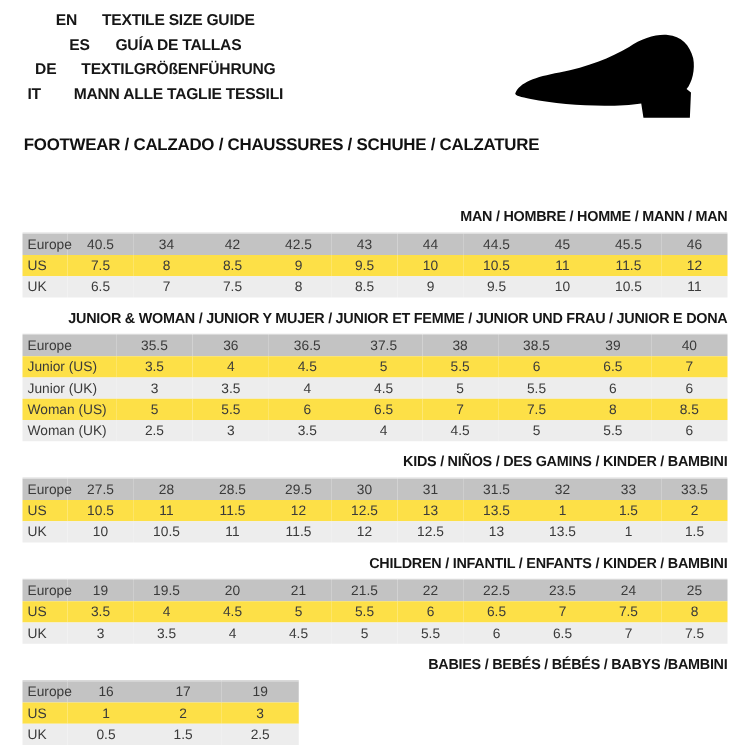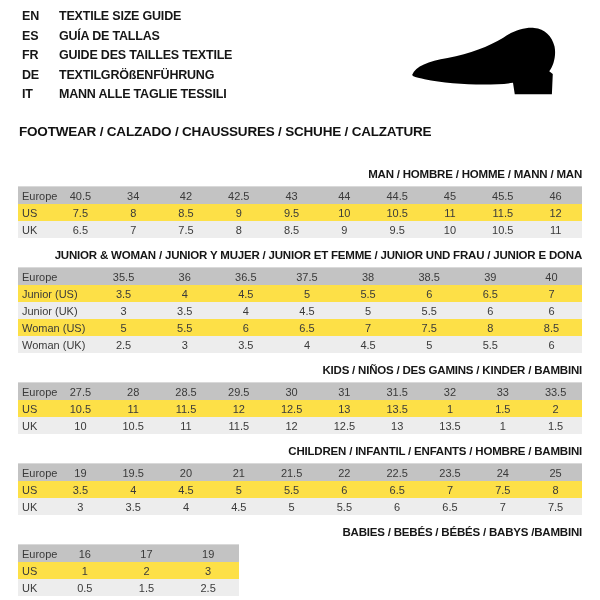--- a/index.html
+++ b/index.html
@@ -3,26 +3,25 @@
 <meta charset="utf-8">
 <style>
   html,body{margin:0;padding:0;}
   body{
     width:600px;height:600px;position:relative;background:#ffffff;
     font-family:"Liberation Sans","DejaVu Sans",sans-serif;
     color:#3a3a3a;overflow:hidden;
   }
   
   .lang-block{position:absolute;top:7px;left:22px;}
-  .lang-line{display:flex;line-height:19.5px;font-size:12.5px;font-weight:700;color:#161616;letter-spacing:-0.2px;}
+  .lang-line{display:flex;line-height:19.5px;font-size:12.5px;font-weight:700;color:#161616;letter-spacing:-0.2px;justify-content:center;}
   .lang-code{width:37px;flex:0 0 37px;}
   .category-header{
     position:absolute;top:108px;left:19px;font-size:13.5px;font-weight:700;color:#111;
     letter-spacing:-0.2px;
-    margin-top:16px;
   }
   .shoe-wrap{position:absolute;top:20px;left:392px;width:196px;height:84px;}
   .shoe-wrap svg{width:100%;height:100%;}
   
   .tables{position:absolute;top:168px;left:18px;width:564px;}
   .size-section{margin-bottom:11px;}
   .section-title{
     font-size:11.5px;font-weight:700;color:#161616;letter-spacing:-0.2px;
     margin:0 0 6px 1px;white-space:nowrap;text-align:right;
   }
@@ -47,24 +46,20 @@
 <body>
 
 <div class="lang-block">
   <div class="lang-line">
     <span class="lang-code">EN</span>
     <span>TEXTILE SIZE GUIDE</span>
   </div>
   <div class="lang-line">
     <span class="lang-code">ES</span>
     <span>GUÍA DE TALLAS</span>
-  </div>
-  <div class="lang-line">
-    <span class="lang-code">FR</span>
-    <span>GUIDE DES TAILLES TEXTILE</span>
   </div>
   <div class="lang-line">
     <span class="lang-code">DE</span>
     <span>TEXTILGRÖßENFÜHRUNG</span>
   </div>
   <div class="lang-line">
     <span class="lang-code">IT</span>
     <span>MANN ALLE TAGLIE TESSILI</span>
   </div>
 </div>
@@ -252,21 +247,21 @@
             <td>13</td>
             <td>13.5</td>
             <td>1</td>
             <td>1.5</td>
           </tr>
         </tbody>
     </table>
   </div>
 
   <div class="size-section">
-    <div class="section-title">CHILDREN / INFANTIL / ENFANTS / HOMBRE / BAMBINI</div>
+    <div class="section-title">CHILDREN / INFANTIL / ENFANTS / KINDER / BAMBINI</div>
     <table class="size-table">
       <colgroup>
           <col class="label-col">
         </colgroup>
       <tbody>
           <tr>
             <td class="row-label">Europe</td>
             <td>19</td>
             <td>19.5</td>
             <td>20</td>

